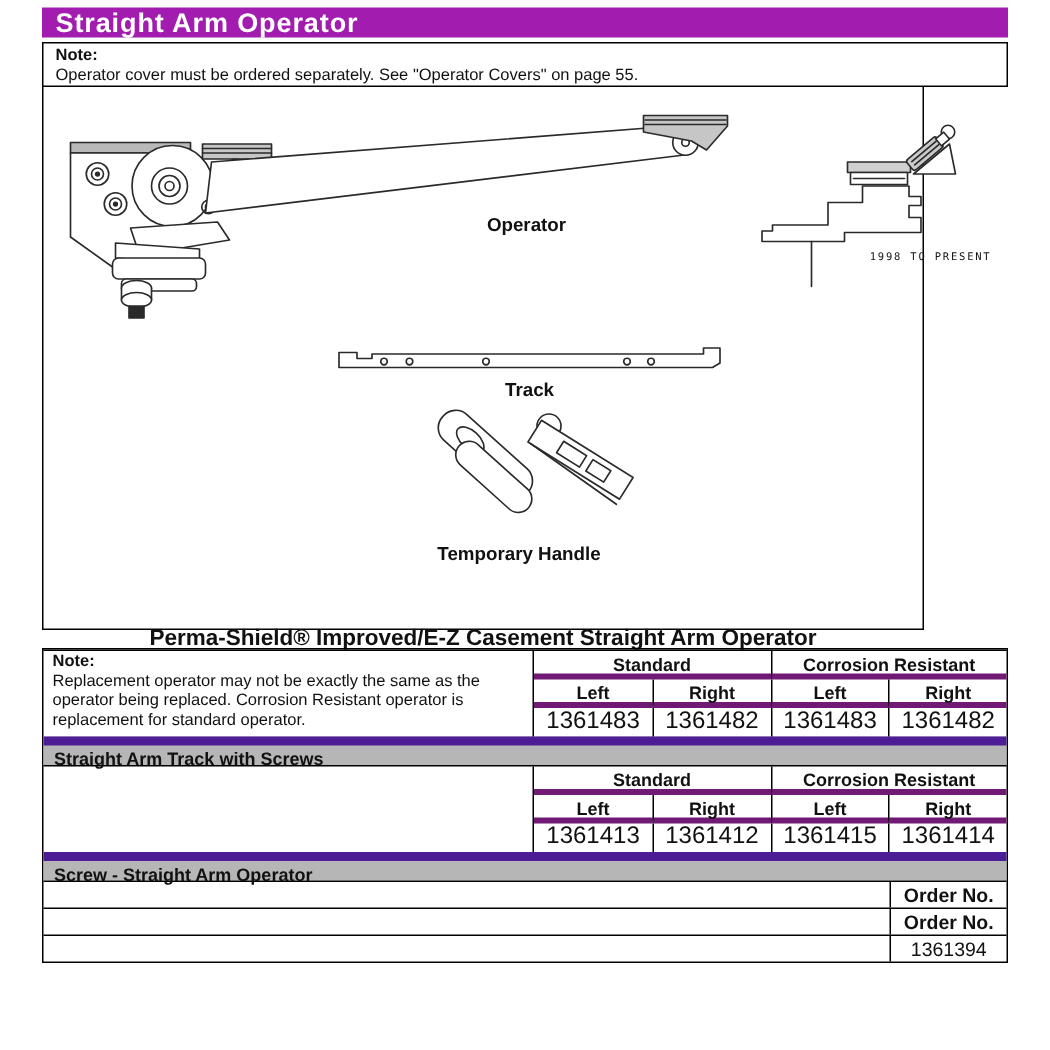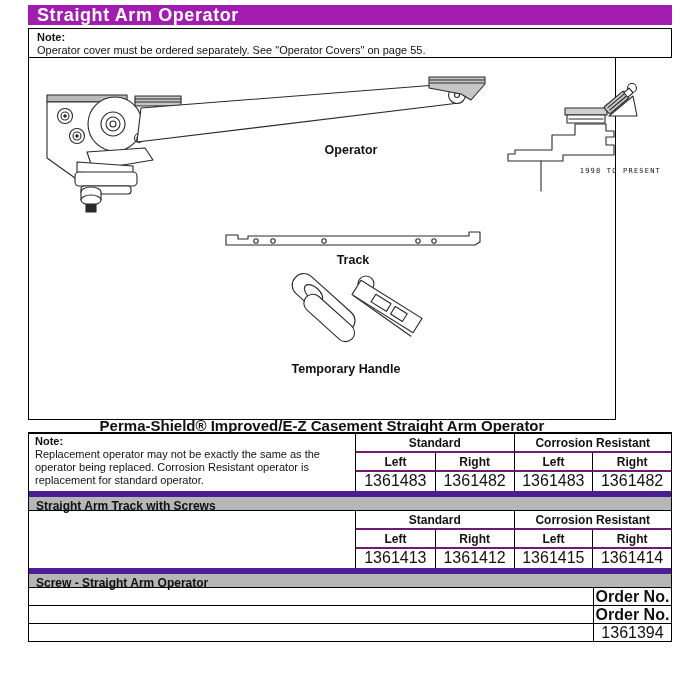--- a/index.html
+++ b/index.html
@@ -26,24 +26,24 @@
   .parts > .sec-hd:first-child { border-top:none; }
   .flexrow { display:flex; height:58px; border-top:1px solid #000; }
   .note-cell { width:327px; border-right:1px solid #000; padding:1px 6px 0 6px; font-size:11px; line-height:13px; }
   .note-cell .lbl { font-weight:bold; display:block; }
   .empty-cell { width:327px; border-right:1px solid #000; }
   .mini { flex:1; display:grid; grid-template-columns:1fr 1fr 1fr 1fr; grid-auto-rows:19px; text-align:center; }
   .mini .cell { line-height:18px; font-size:16px; }
   .mini .hd { font-weight:bold; font-size:12px; }
   .mini .c2 { grid-column:span 2; }
   .mini .bl { border-left:1px solid #000; }
-  .mini .bb { border-bottom:2px solid #701a75; }
+  .mini .bb { border-bottom:4px solid #701a75; }
   .orow { display:flex; height:18px; border-top:1px solid #000; line-height:17px; }
   .ospacer { width:565px; border-right:1px solid #000; }
-  .ocell { flex:1; text-align:center; font-size:16px; }
+  .ocell { flex:1; text-align:center; font-size:13px; }
   .ocell.bold { font-weight:bold; }
 </style>
 </head>
 <body>
 
 <div class="page">
 
   <div class="title-bar">Straight Arm Operator</div>
 
   <div class="note-box">

